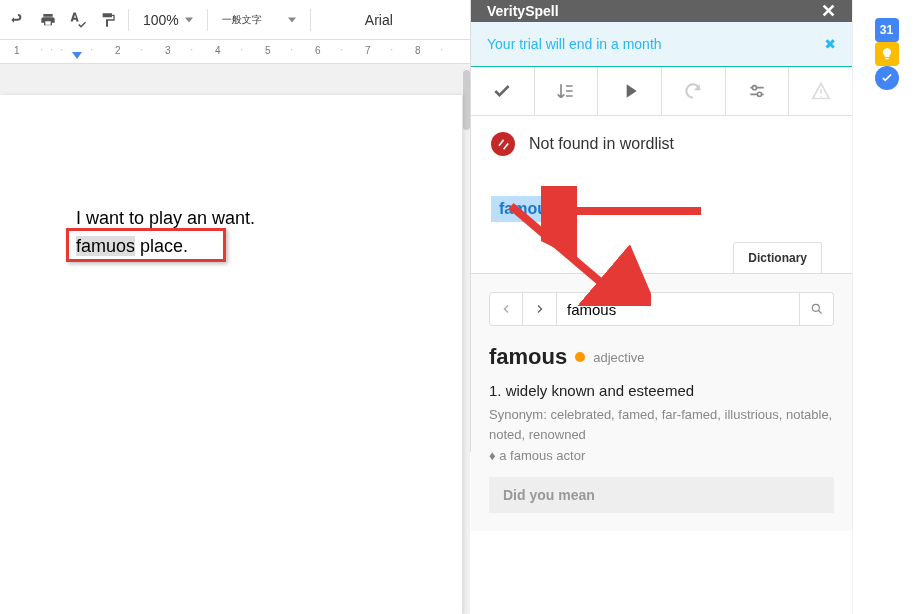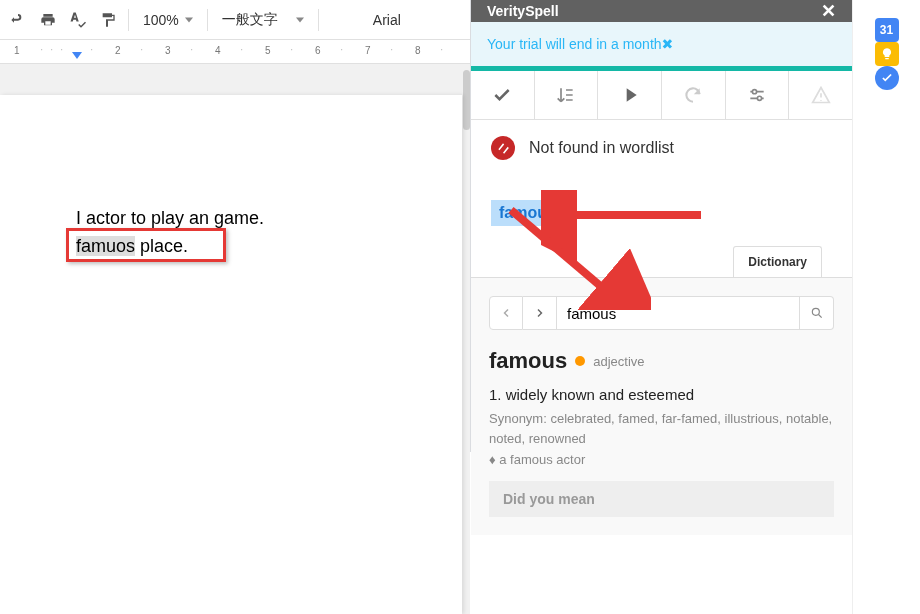--- a/index.html
+++ b/index.html
@@ -47,23 +47,23 @@
       padding: 0 8px;
       gap: 6px;
       color: #333;
       font-size: 14px;
       cursor: pointer;
     }
     .tb-style {
       display: flex;
       align-items: center;
       padding: 0 8px;
-      gap: 18px;
+      gap: 26px;
       color: #333;
-      font-size: 14px;
+      font-size: 10px;
       cursor: pointer;
     }
     .tb-font {
       padding: 0 8px;
       color: #333;
       font-size: 14px;
       cursor: pointer;
       margin-left: 40px;
     }
     .ruler {
@@ -151,22 +151,23 @@
       font-weight: bold;
       justify-content: space-between;
     }
     .panel-close { cursor: pointer; font-size: 18px; }
     .trial-banner {
       background: #e8f6fb;
       color: #29b6f6;
       padding: 14px 16px;
       font-size: 14px;
       display: flex;
-      align-items: center;
-      border-bottom: 5px solid #14b8a6;
+      justify-content: space-between;
+      align-items: center;
+      border-bottom: 1px solid #14b8a6;
     }
     .banner-close { color: #29b6f6; cursor: pointer; }
     .panel-actions {
       display: flex;
       border-bottom: 1px solid #e0e0e0;
     }
     .pa-btn {
       flex: 1;
       height: 48px;
       display: flex;
@@ -391,21 +392,21 @@
     <span class="ruler-tick" style="left:390px">·</span>
     <span class="ruler-num" style="left:415px">8</span>
     <span class="ruler-tick" style="left:440px">·</span>
     <span class="ruler-num" style="left:463px"></span>
   </div>
 
   <div class="page-bg"></div>
   <div class="scroll-ind"></div>
 
   <div class="page">
-    <div>I actor to play an game.</div>
+    <div>I want to play an want.</div>
     <div>
       <span class="word-sel">famuos</span><span> place.</span>
     </div>
     <div class="highlight-box" style="left:66px; top:133px; width:160px; height:34px;"></div>
   </div>
 </div>
 
 <div class="panel">
   <div class="panel-header">
     <span>VeritySpell</span>

